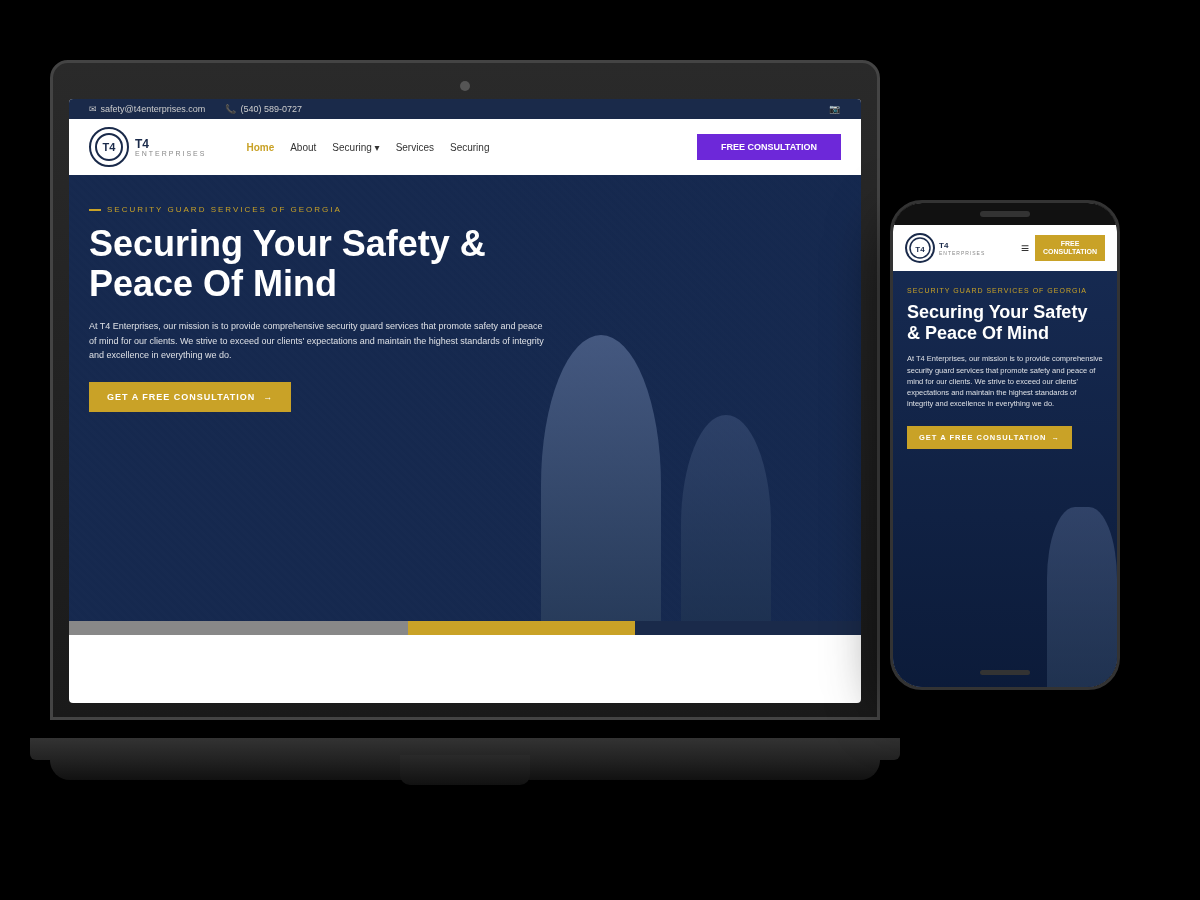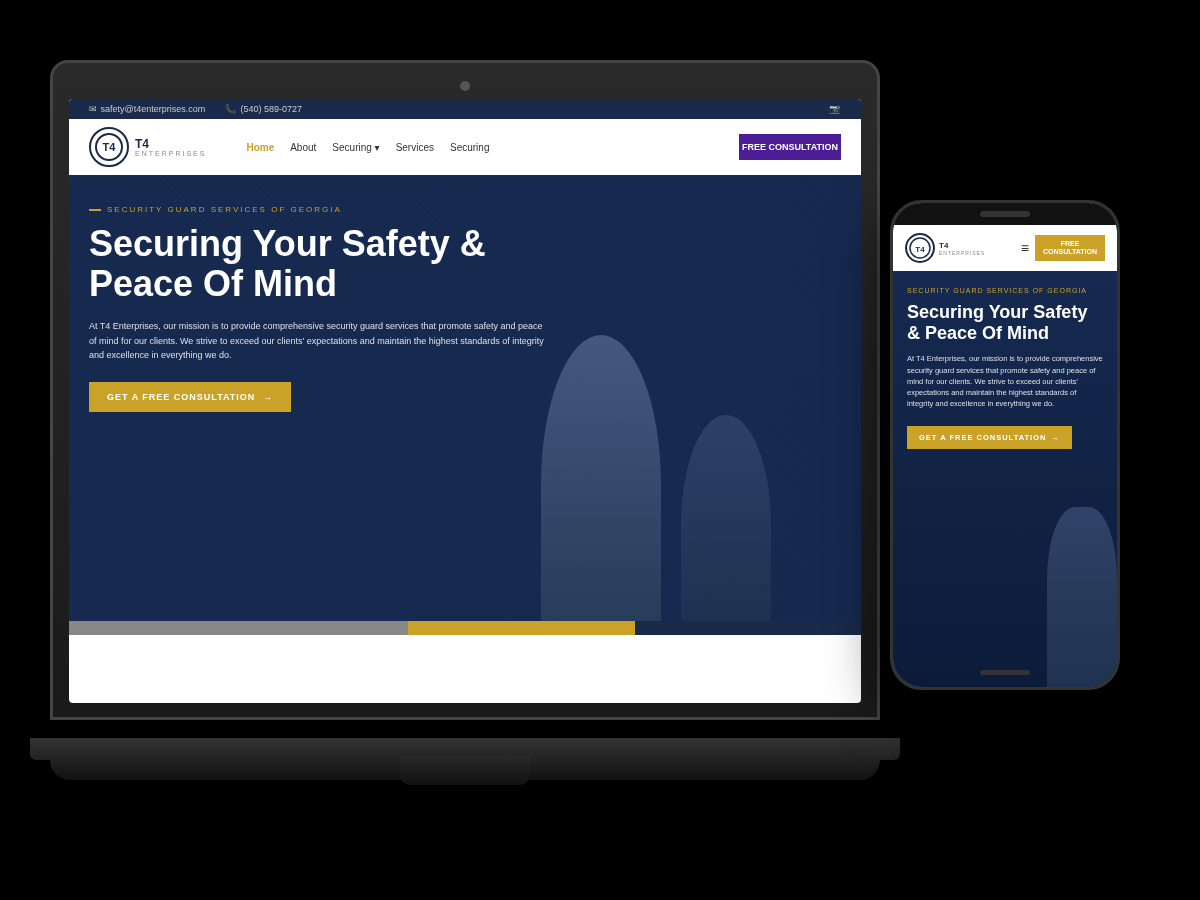--- a/index.html
+++ b/index.html
@@ -160,23 +160,23 @@
       text-decoration: none;
       cursor: pointer;
     }
 
     .site-nav-link.active {
       color: #c9a227;
       font-weight: bold;
     }
 
     .site-nav-cta {
-      background: #4c1d95;
-      color: #fff;
-      padding: 8px 3px;
+      background: #6d28d9;
+      color: #fff;
+      padding: 8px 24px;
       font-size: 9px;
       font-weight: bold;
       border: none;
       cursor: pointer;
       margin-left: auto;
     }
 
     .site-hero {
       position: relative;
       height: 460px;

